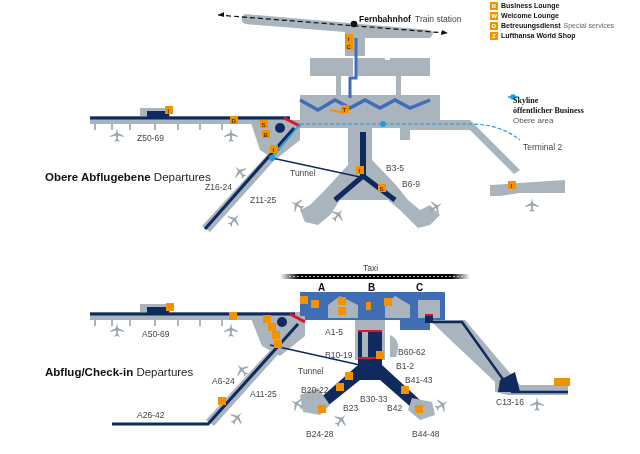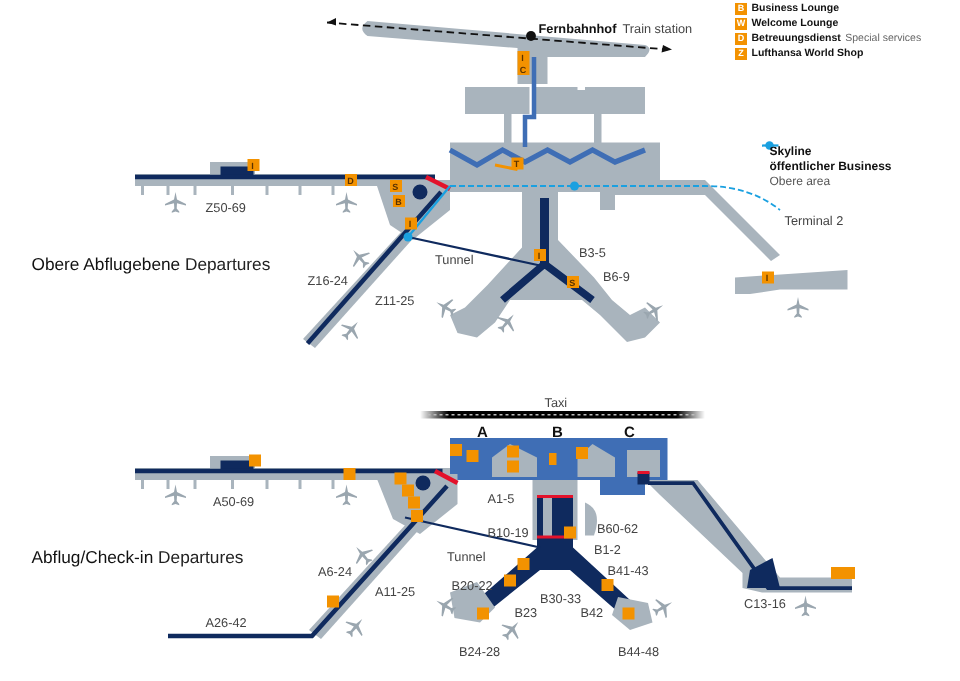--- a/index.html
+++ b/index.html
@@ -3,29 +3,29 @@
 <meta charset="utf-8">
 <style>
   html, body { margin:0; padding:0; background:#ffffff; }
   body { width:640px; height:454px; position:relative; overflow:hidden;
          font-family:"Liberation Sans", sans-serif; color:#222; }
   svg { position:absolute; left:0; top:0; }
   .lbl { font-family:"Liberation Sans", sans-serif; font-size:8.5px; fill:#444; }
   .lbl-b { font-family:"Liberation Sans", sans-serif; font-size:8.5px; fill:#111; font-weight:bold; }
   .poi { font-family:"Liberation Sans", sans-serif; font-size:6px; font-weight:bold; fill:#5a3200; }
   .title { position:absolute; font-size:11.5px; color:#222; white-space:nowrap; }
-  .title b { font-weight:normal; color:#111; }
+  .title b { font-weight:bold; color:#111;margin-left:24px; }
   .legend { position:absolute; left:490px; top:1px; font-size:7px; line-height:10px; }
   .legend-row { display:flex; align-items:center; gap:3px; white-space:nowrap; }
   .legend-box { width:8px; height:8px; background:#f39200; color:#fff; font-size:6px; font-weight:bold;
                 display:inline-flex; align-items:center; justify-content:center; }
   .legend-label { font-weight:bold; color:#111; }
   .legend-sub { color:#666; font-weight:normal; }
   .skyline { position:absolute; left:513px; top:96px; font-size:8px; line-height:10px; }
-  .skyline .b { font-weight:bold; color:#111; }
+  .skyline .b { font-weight:bold; color:#111;font-family:Liberation Serif, serif; }
   .skyline .n { color:#555; }
 </style>
 </head>
 <body>
 
 <div class="legend">
   <div class="legend-row">
     <span class="legend-box">B</span>
     <span class="legend-label">Business Lounge</span>
   </div>

